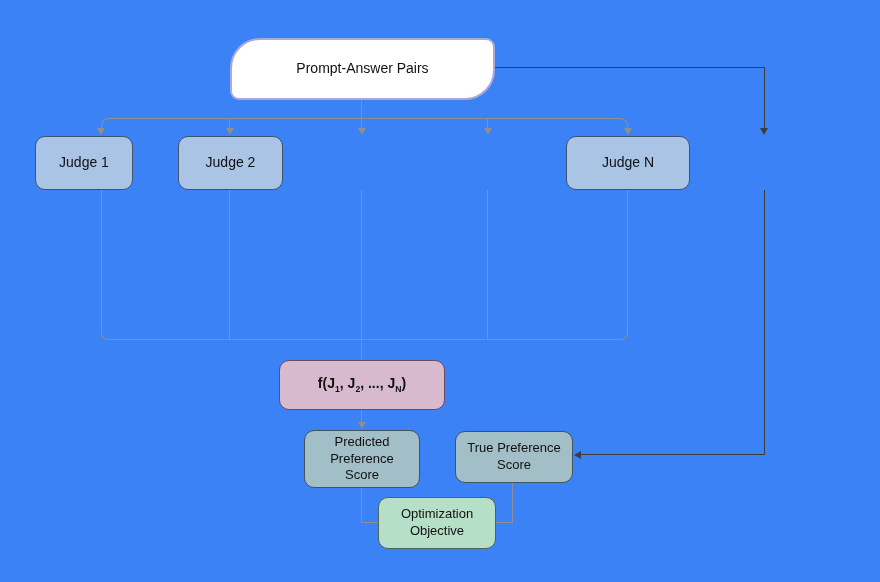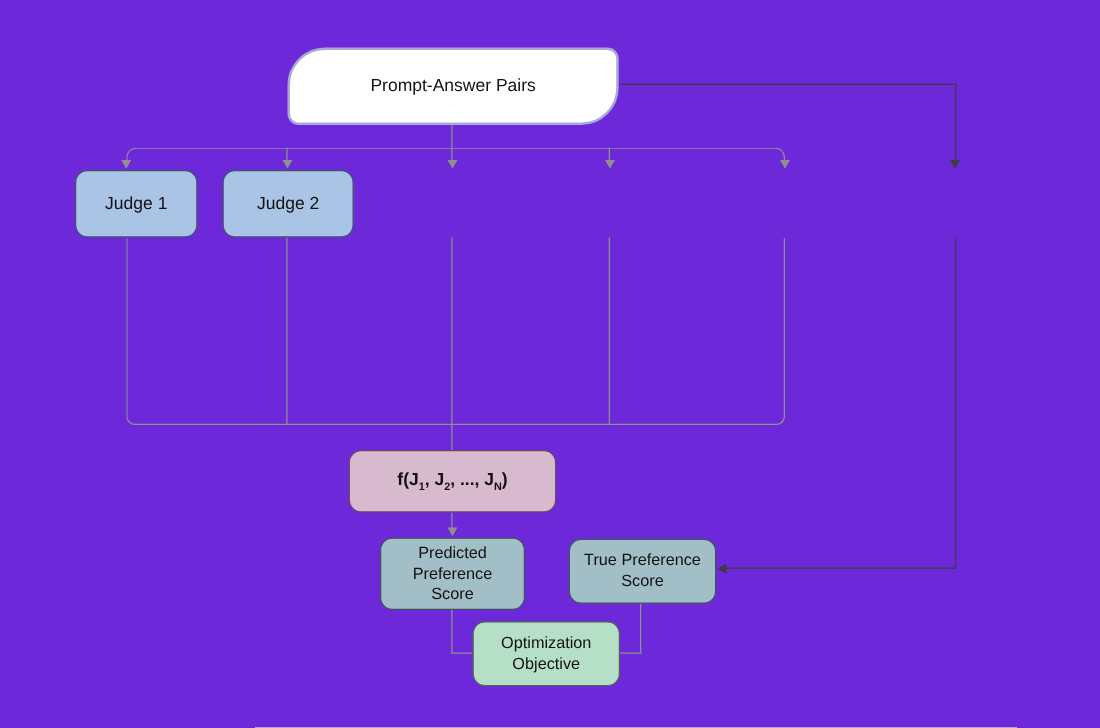--- a/index.html
+++ b/index.html
@@ -8,34 +8,34 @@
     --blue-fill:#a9c4e5; --blue-stroke:#42526b;
     --green-fill:#bccfb5; --green-stroke:#46523f;
     --pink-fill:#d8bace; --pink-stroke:#6b4960;
     --teal-fill:#a2bec7; --teal-stroke:#41535b;
     --mint-fill:#b6dfc8; --mint-stroke:#4d6456;
     --card-stroke:#a9a9d8;
     --text:#111111;
   }
   html,body{margin:0;padding:0;background:#ffffff;}
   #canvas{
-    position:relative;width:880px;height:582px;background:#6d28d9;
+    position:relative;width:880px;height:582px;background:#3b82f6;
     font-family:"Liberation Sans","DejaVu Sans",sans-serif;color:var(--text);
     overflow:hidden;
   }
   .node{
     position:absolute;box-sizing:border-box;display:flex;align-items:center;justify-content:center;
     text-align:center;line-height:1.28;border-radius:10px;
   }
   .prompt-card{
     left:230px;top:38px;width:265px;height:62px;background:#ffffff;
     border:2px solid var(--card-stroke);border-radius:30px 9px 30px 9px;font-size:14px;
   }
   .judge{top:136px;height:54px;background:var(--blue-fill);border:1.5px solid var(--blue-stroke);font-size:14px;}
-  .j1{left:60px;width:98px;}
+  .j1{left:35px;width:98px;}
   .j2{left:178px;width:105px;}
   .j3{left:310px;width:104px;}
   .j4{left:436px;width:104px;}
   .j5{left:566px;width:124px;}
   .sim{left:702px;top:136px;width:126px;height:54px;background:var(--green-fill);
        border:1.5px solid var(--green-stroke);font-size:13px;padding:0 8px;}
   .fbox{left:279px;top:360px;width:166px;height:50px;background:var(--pink-fill);
         border:1.5px solid var(--pink-stroke);font-size:14px;font-weight:bold;}
   .fbox sub{font-size:0.62em;font-weight:bold;}
   .pred{left:304px;top:430px;width:116px;height:58px;background:var(--teal-fill);
@@ -106,20 +106,23 @@
   <div class="node prompt-card">
     <span>Prompt-Answer Pairs</span>
   </div>
 
   <div class="node judge j1">
     <span>Judge 1</span>
   </div>
   <div class="node judge j2">
     <span>Judge 2</span>
   </div>
+  <div class="node judge j5">
+    <span>Judge N</span>
+  </div>
 
 
   <div class="node fbox">
     <span><span>f(J</span><sub>1</sub><span>, J</span><sub>2</sub><span>, ..., J</span><sub>N</sub><span>)</span></span>
   </div>
 
   <div class="node pred">
     <span>Predicted Preference Score</span>
   </div>
 

